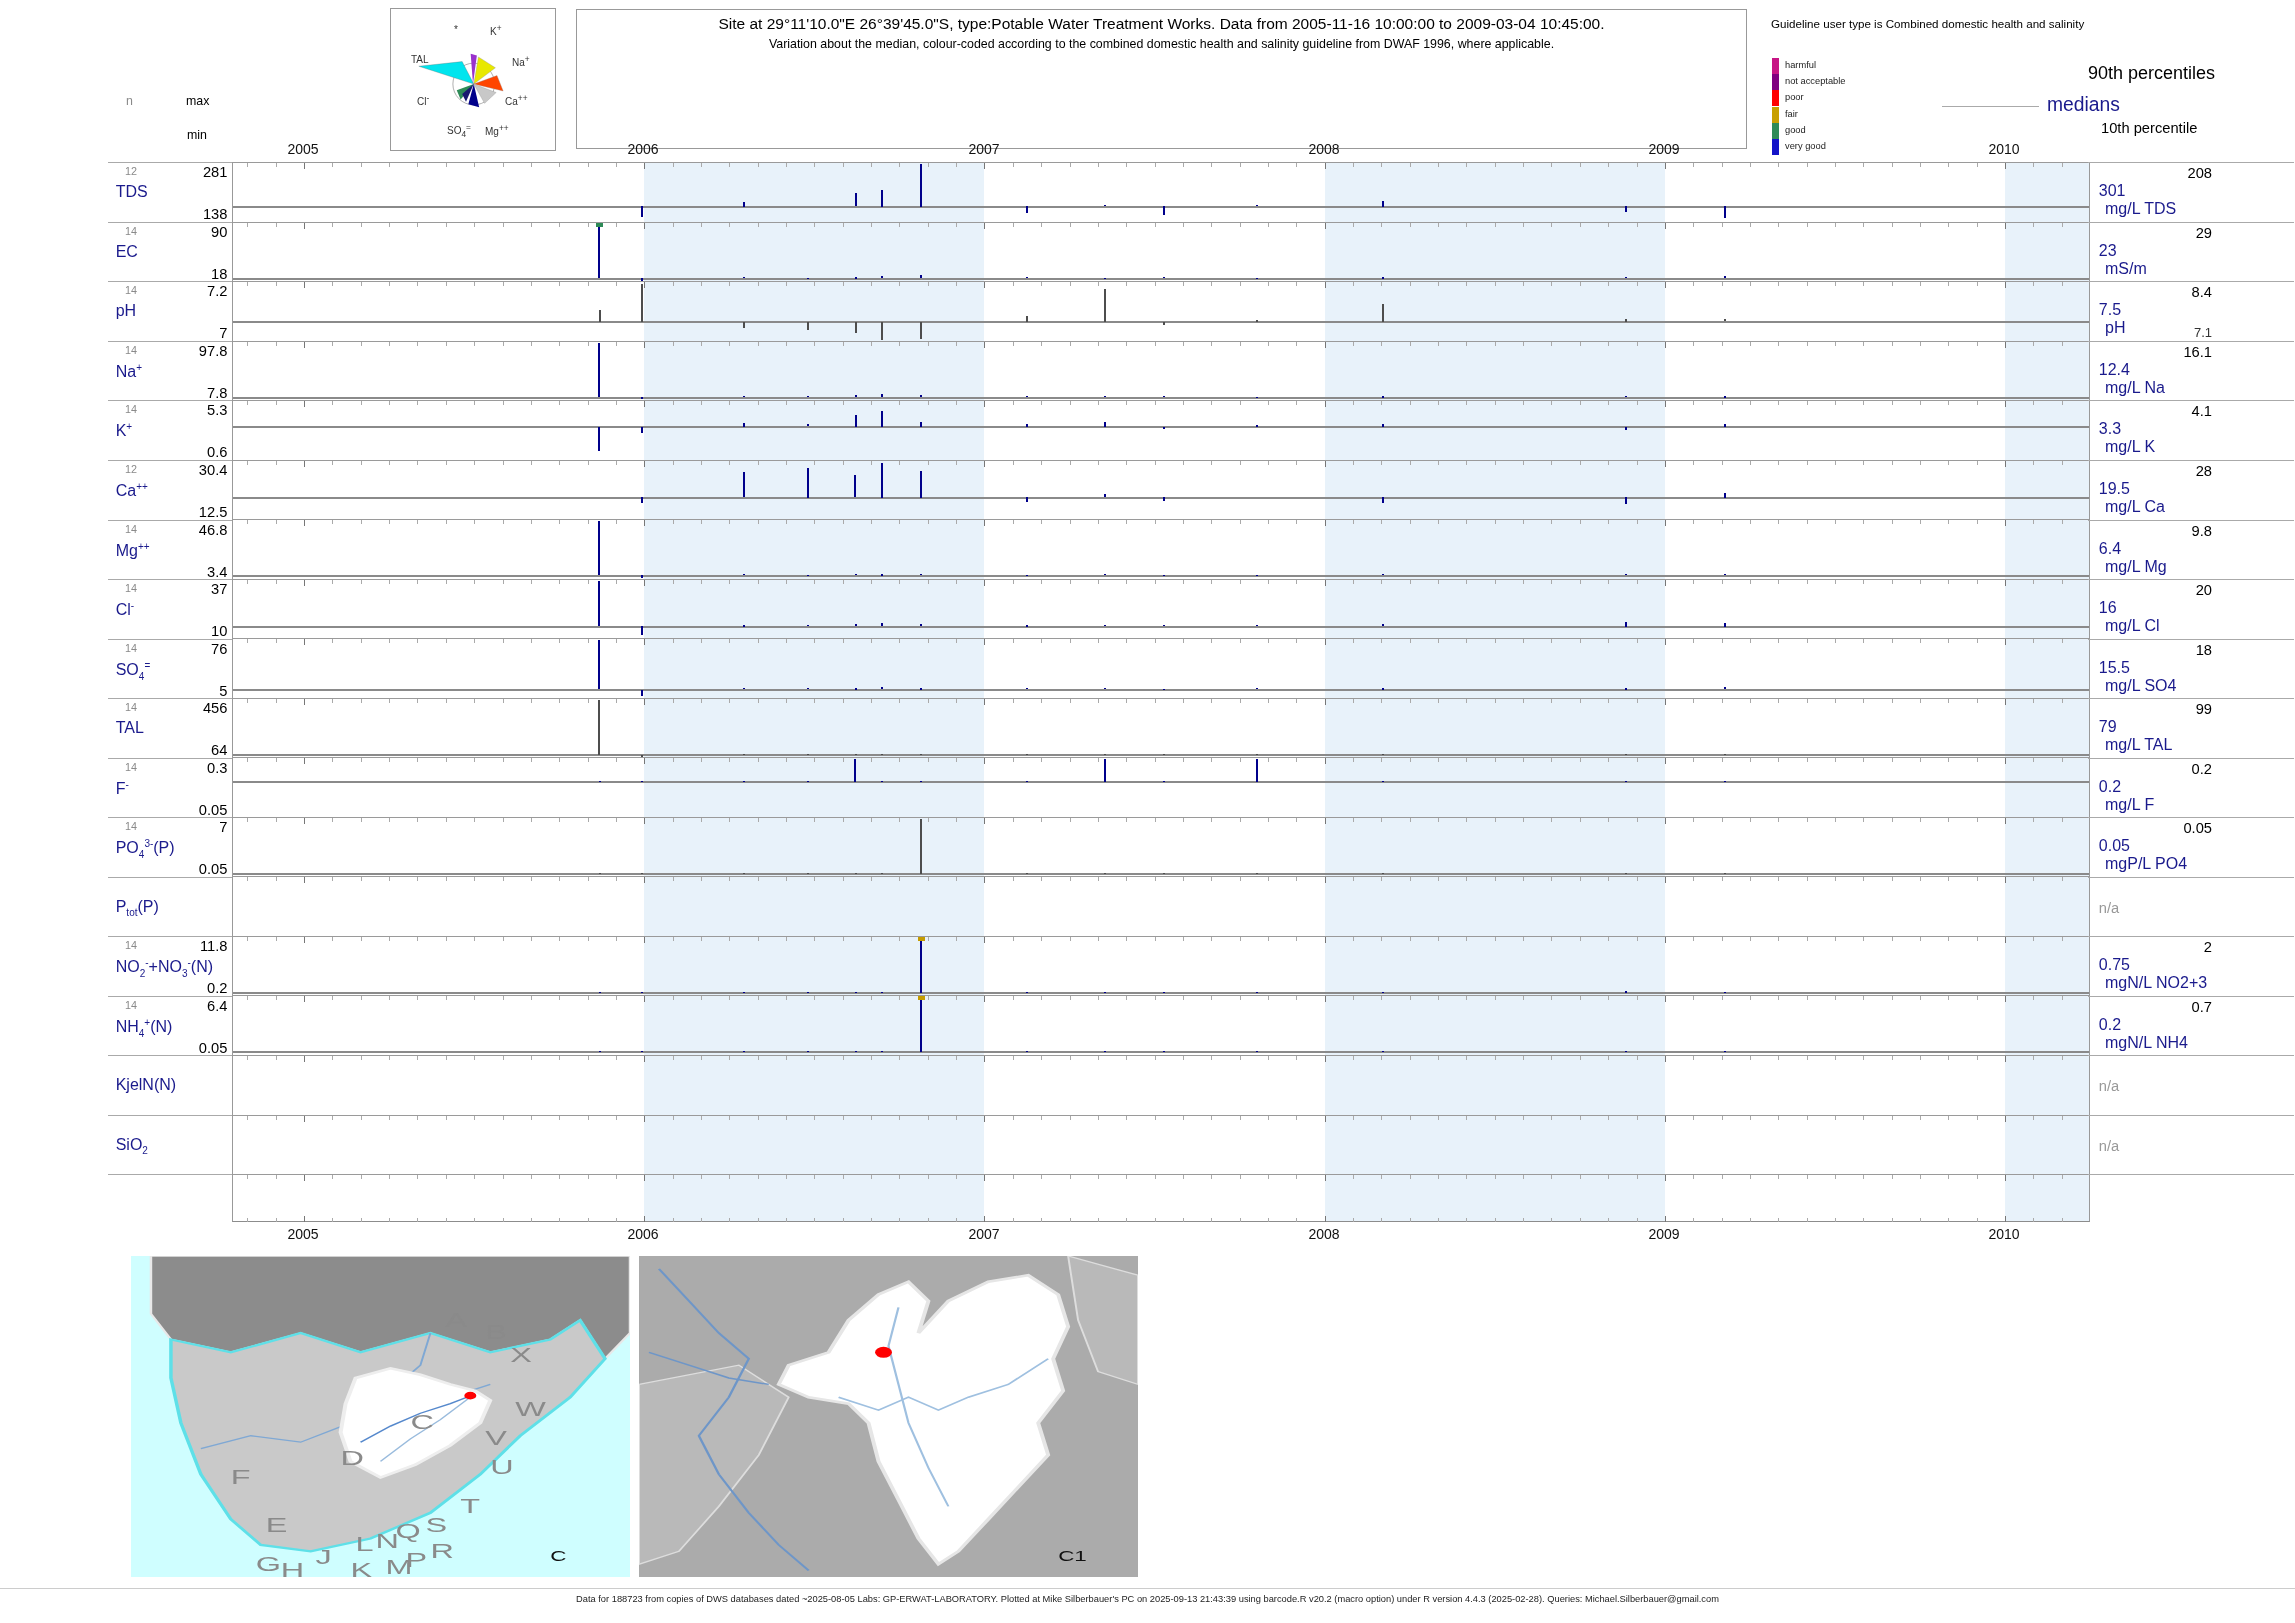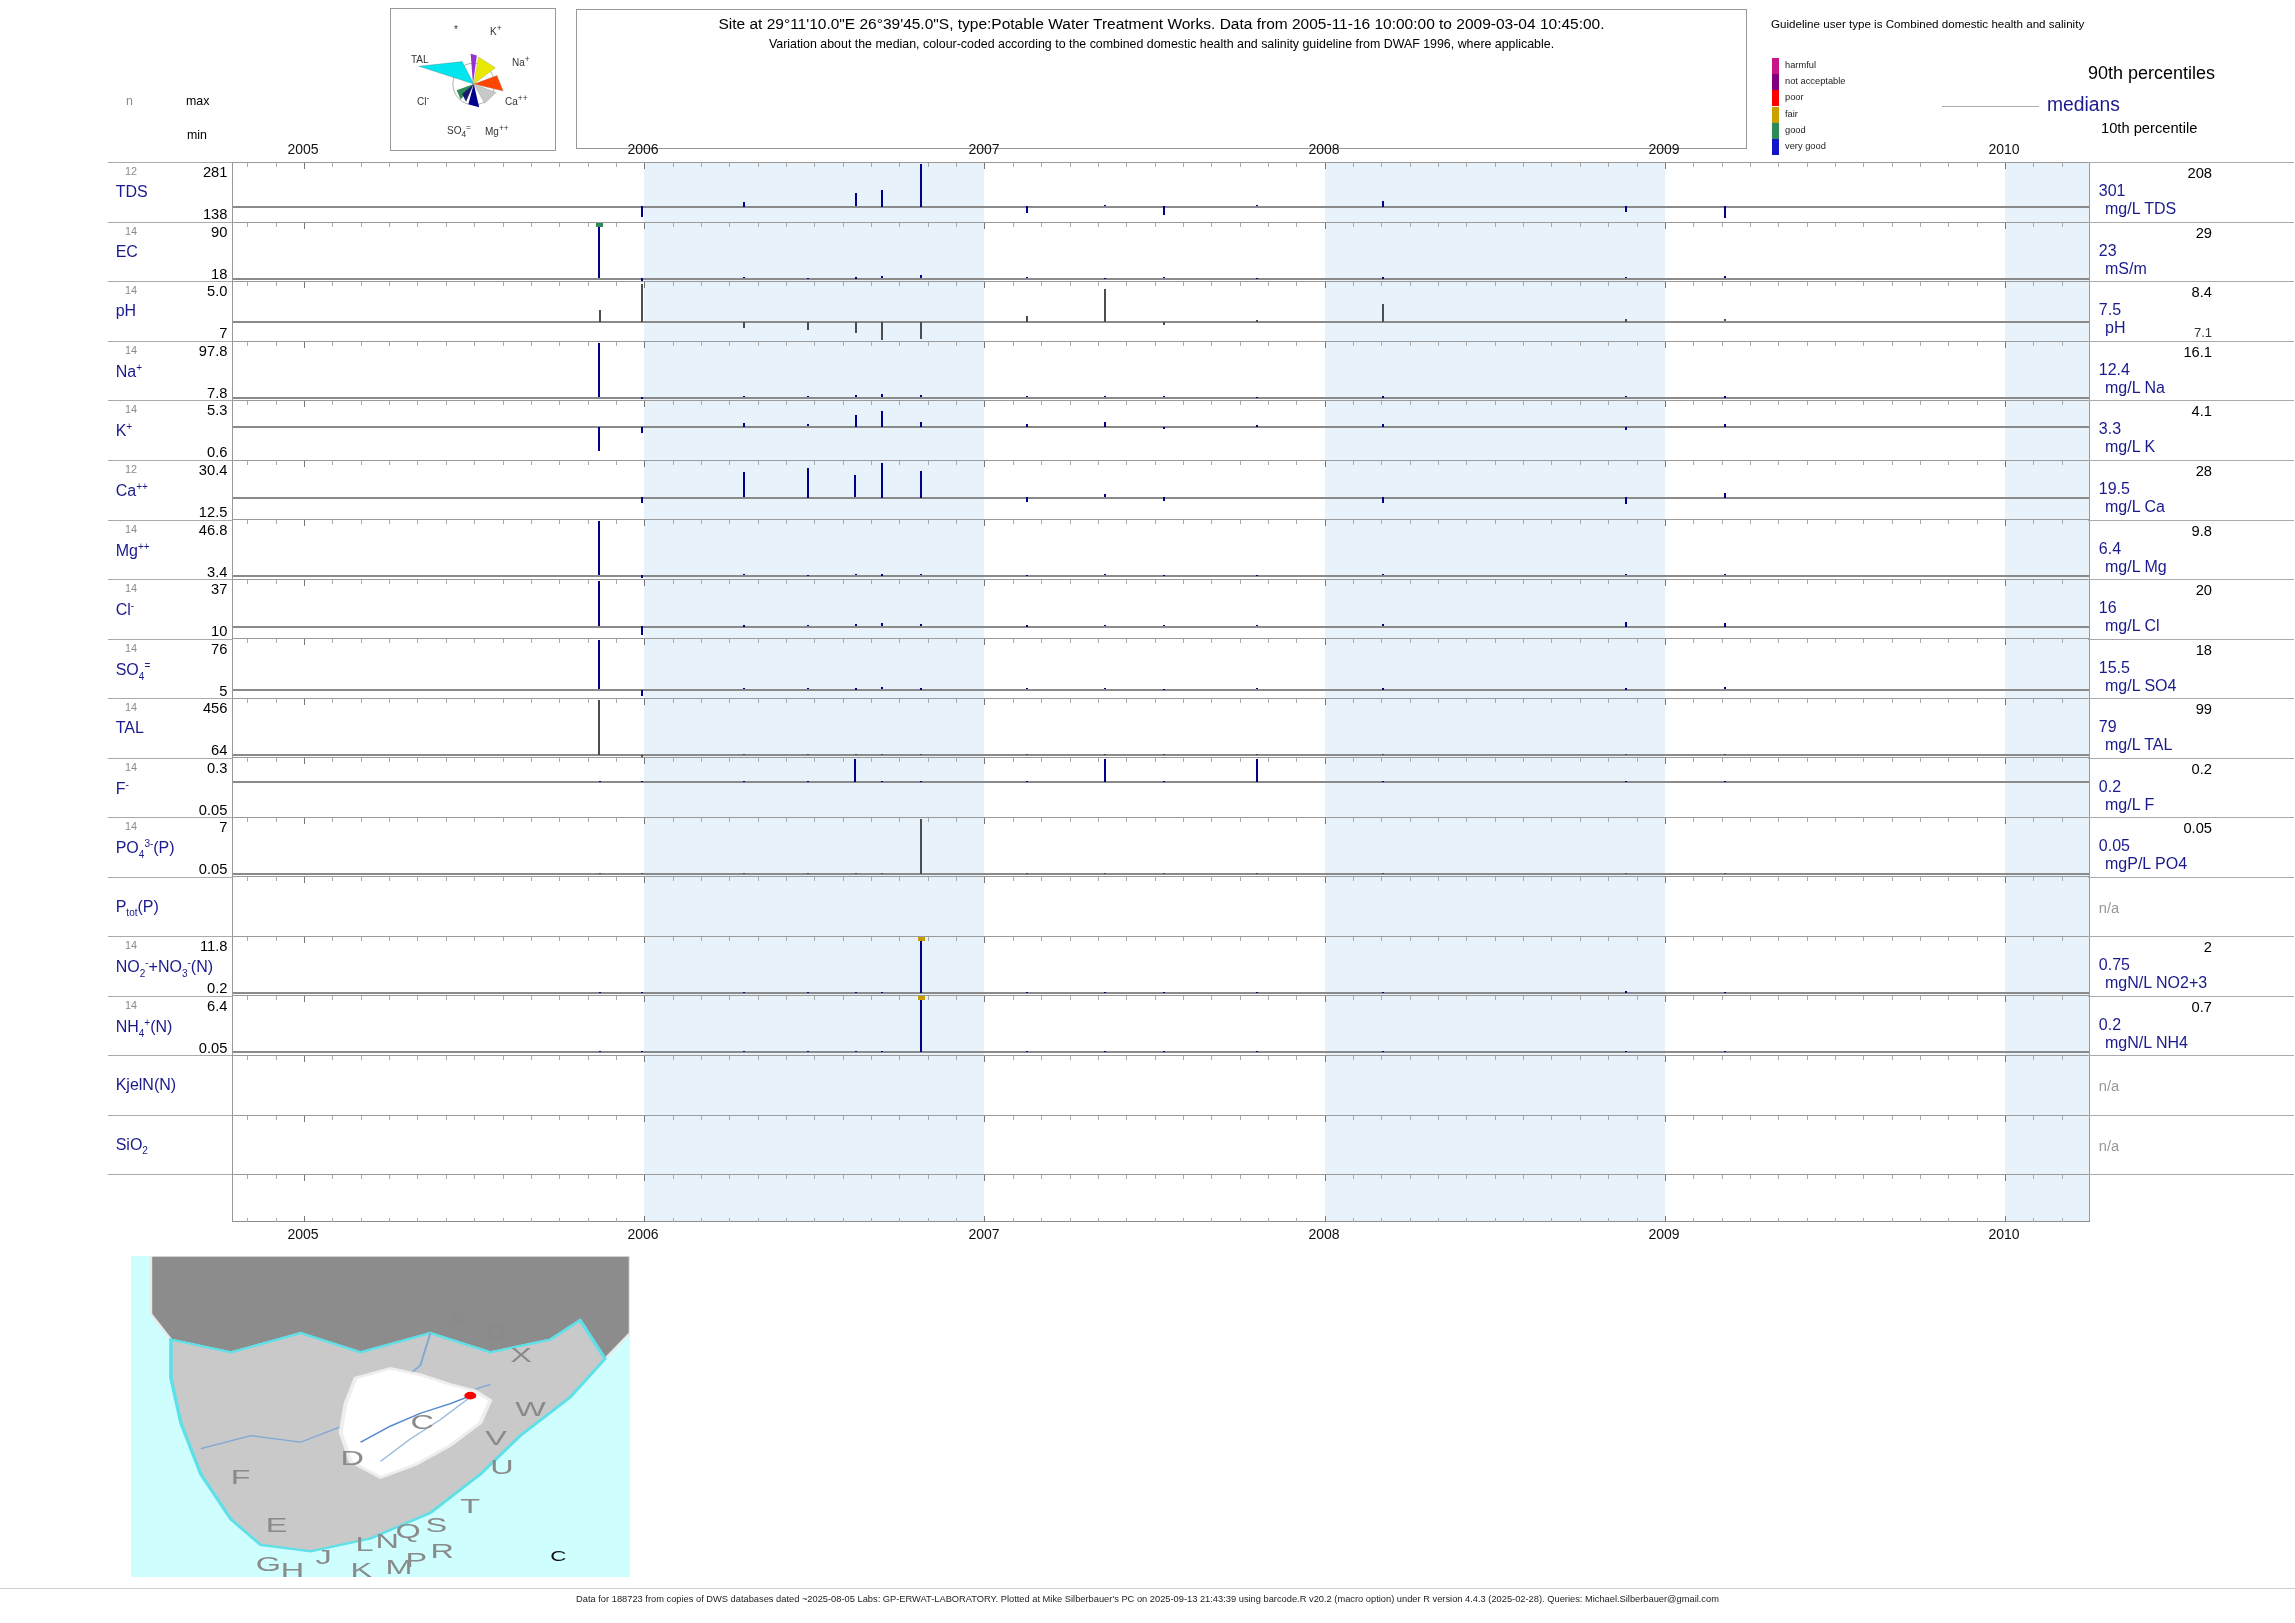--- a/index.html
+++ b/index.html
@@ -1663,21 +1663,21 @@
       </div>
       <div class="lcell" style="top: 222px;">
         <div class="param">EC</div>
         <div class="n">14</div>
         <div class="max">90</div>
         <div class="min">18</div>
       </div>
       <div class="lcell" style="top: 281px;">
         <div class="param">pH</div>
         <div class="n">14</div>
-        <div class="max">5.0</div>
+        <div class="max">7.2</div>
         <div class="min">7</div>
       </div>
       <div class="lcell" style="top: 341px;">
         <div class="param">Na<sup>+</sup></div>
         <div class="n">14</div>
         <div class="max">97.8</div>
         <div class="min">7.8</div>
       </div>
       <div class="lcell" style="top: 400px;">
         <div class="param">K<sup>+</sup></div>
@@ -1863,18 +1863,32 @@
         <text x="55" y="97" font-size="6.5" fill="#8a8a8a" font-family="Liberation Sans, sans-serif">P</text>
         <text x="51" y="99" font-size="6.5" fill="#8a8a8a" font-family="Liberation Sans, sans-serif">M</text>
         <text x="25" y="98" font-size="6.5" fill="#8a8a8a" font-family="Liberation Sans, sans-serif">G</text>
         <text x="30" y="100" font-size="6.5" fill="#8a8a8a" font-family="Liberation Sans, sans-serif">H</text>
         <text x="37" y="96" font-size="6.5" fill="#8a8a8a" font-family="Liberation Sans, sans-serif">J</text>
         <text x="44" y="100" font-size="6.5" fill="#8a8a8a" font-family="Liberation Sans, sans-serif">K</text>
         <circle cx="68" cy="43.5" r="1.2" fill="#FF0000"></circle>
         <text x="84" y="95" font-size="4.5" fill="#111" font-family="Liberation Sans, sans-serif">C</text>
       </svg>
   </div>
+  <div class="map-panel" style="left:639px;">
+    <svg viewBox="0 0 100 100" preserveAspectRatio="none" id="map-C1">
+      <rect x="0" y="0" width="100" height="100" fill="#ABABAB"></rect>
+      <polygon points="0,40 20,34 30,44 24,62 16,78 8,92 0,96" fill="#B9B9B9" stroke="#dddddd" stroke-width="0.4"></polygon>
+      <polygon points="86,0 100,6 100,40 92,36 88,20" fill="#B9B9B9" stroke="#dddddd" stroke-width="0.4"></polygon>
+      <polyline points="4,4 10,14 16,24 22,32 18,44 12,56 16,68 22,80 28,90 34,98" fill="none" stroke="#6E96C8" stroke-width="0.5"></polyline>
+      <polyline points="2,30 10,34 18,38 26,40" fill="none" stroke="#6E96C8" stroke-width="0.45"></polyline>
+      <polygon points="38,30 42,20 48,12 54,8 58,14 56,24 62,14 70,8 78,6 84,12 86,22 83,32 85,42 80,52 82,62 76,72 70,82 64,92 60,96 56,88 52,76 48,64 46,52 42,46 34,44 28,40 30,34" fill="#ffffff" stroke="#e6e6e6" stroke-width="0.8"></polygon>
+      <polyline points="40,44 48,48 54,44 60,48 66,44 74,40 82,32" fill="none" stroke="#9FC0E0" stroke-width="0.45"></polyline>
+      <polyline points="52,16 50,28 52,40 54,52 58,66 62,78" fill="none" stroke="#9FC0E0" stroke-width="0.45"></polyline>
+    <circle cx="49" cy="30" r="1.7" fill="#FF0000"></circle>
+        <text x="84" y="95" font-size="4.5" fill="#111" font-family="Liberation Sans, sans-serif">C1</text>
+      </svg>
+  </div>
 
   <div id="footer-rule"></div>
   <div id="footer-text">Data for 188723 from copies of DWS databases dated ~2025-08-05 Labs: GP-ERWAT-LABORATORY. Plotted at Mike Silberbauer's PC on 2025-09-13 21:43:39 using barcode.R v20.2 (macro option) under R version 4.4.3 (2025-02-28). Queries: Michael.Silberbauer@gmail.com</div>
 
 </div>
 
 
 </body></html>

